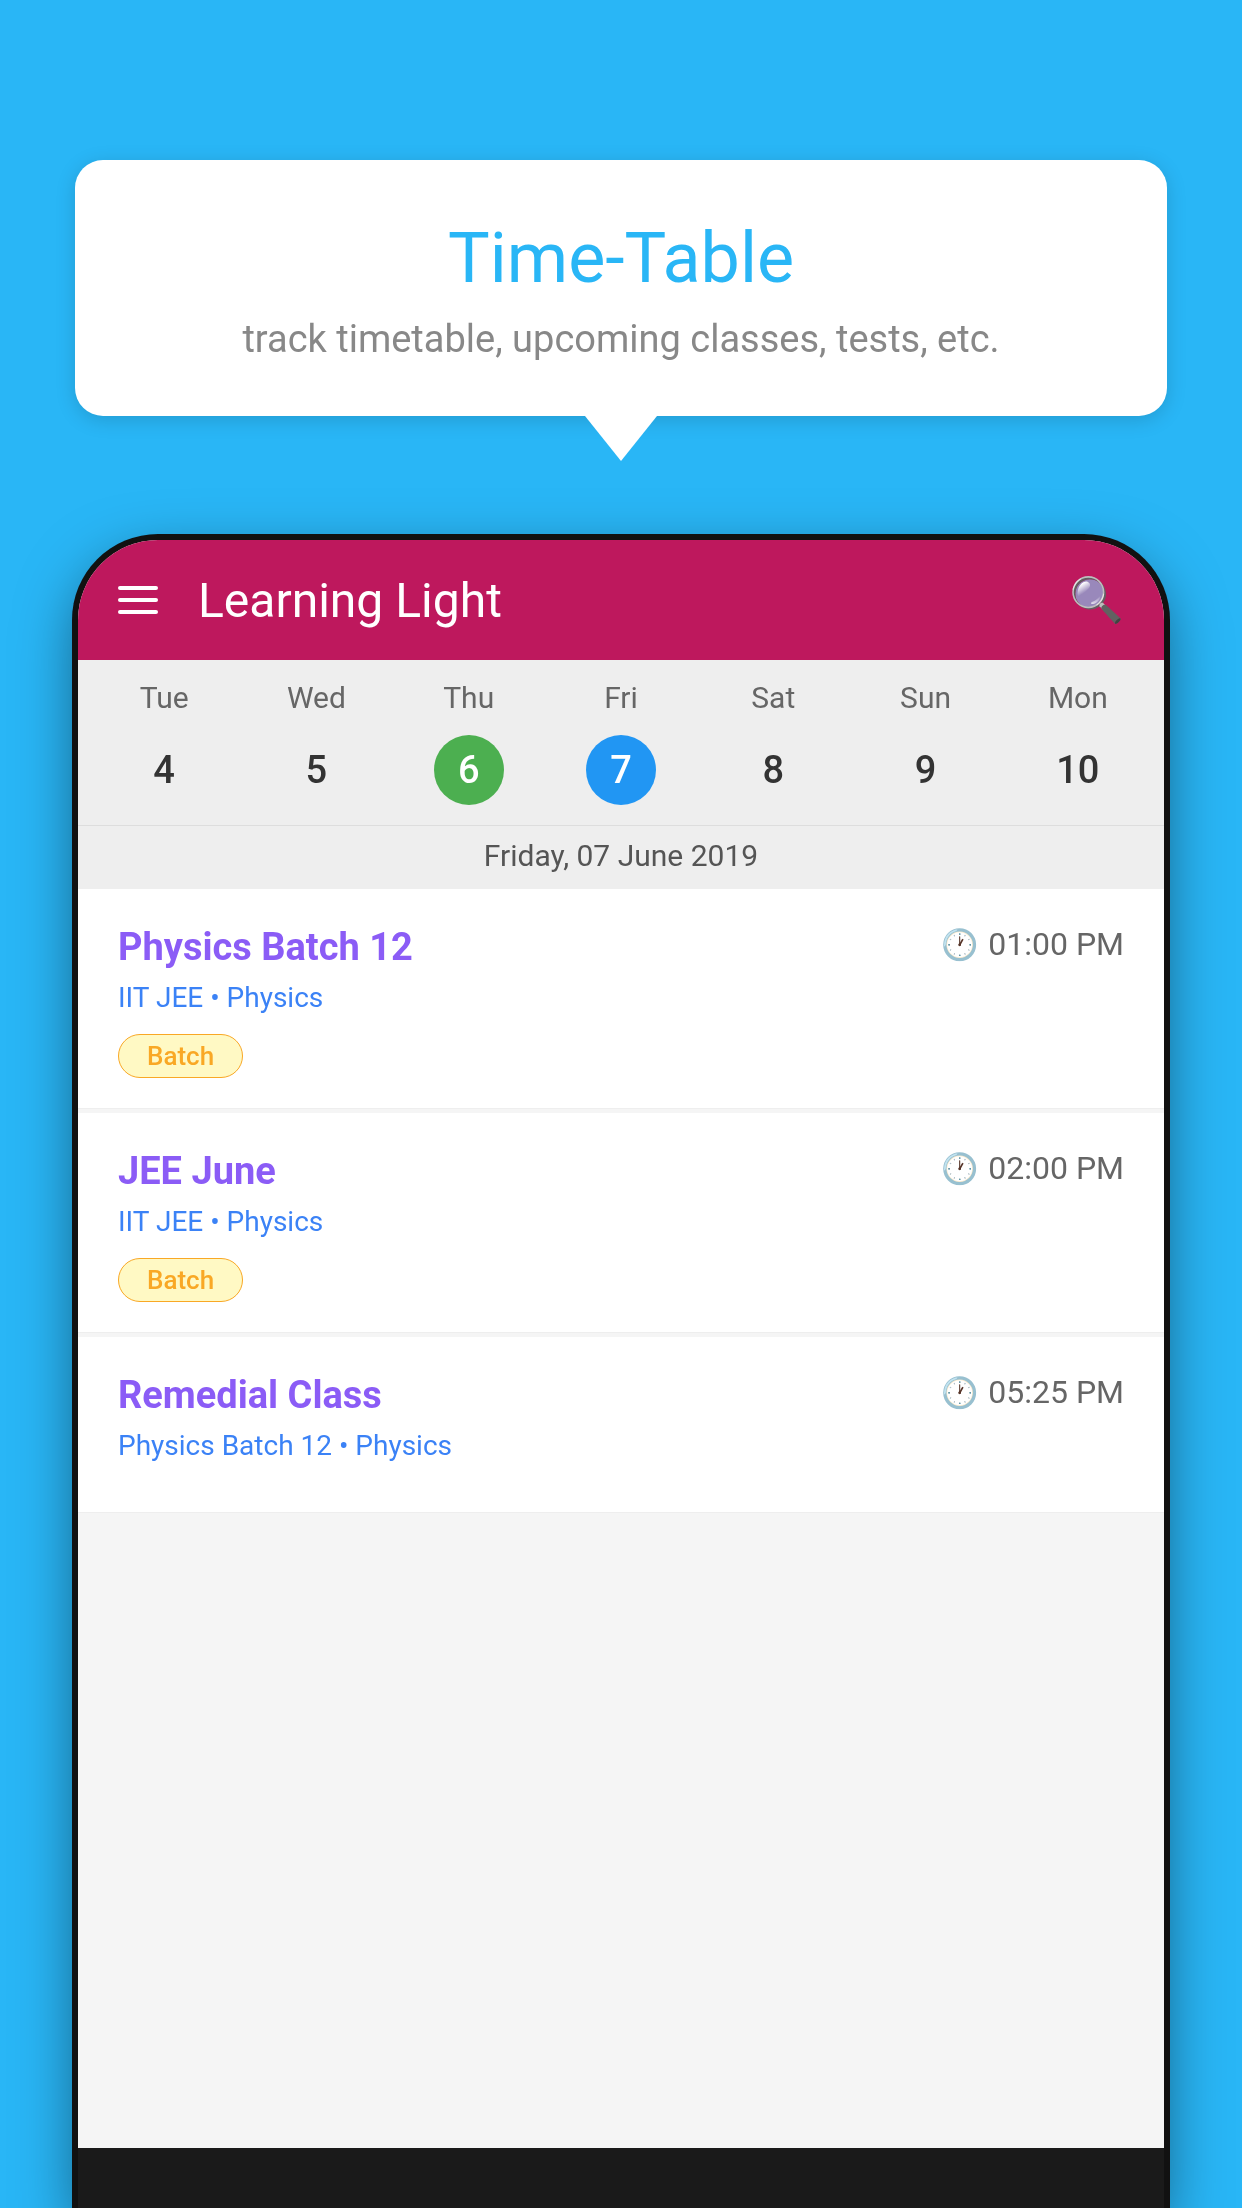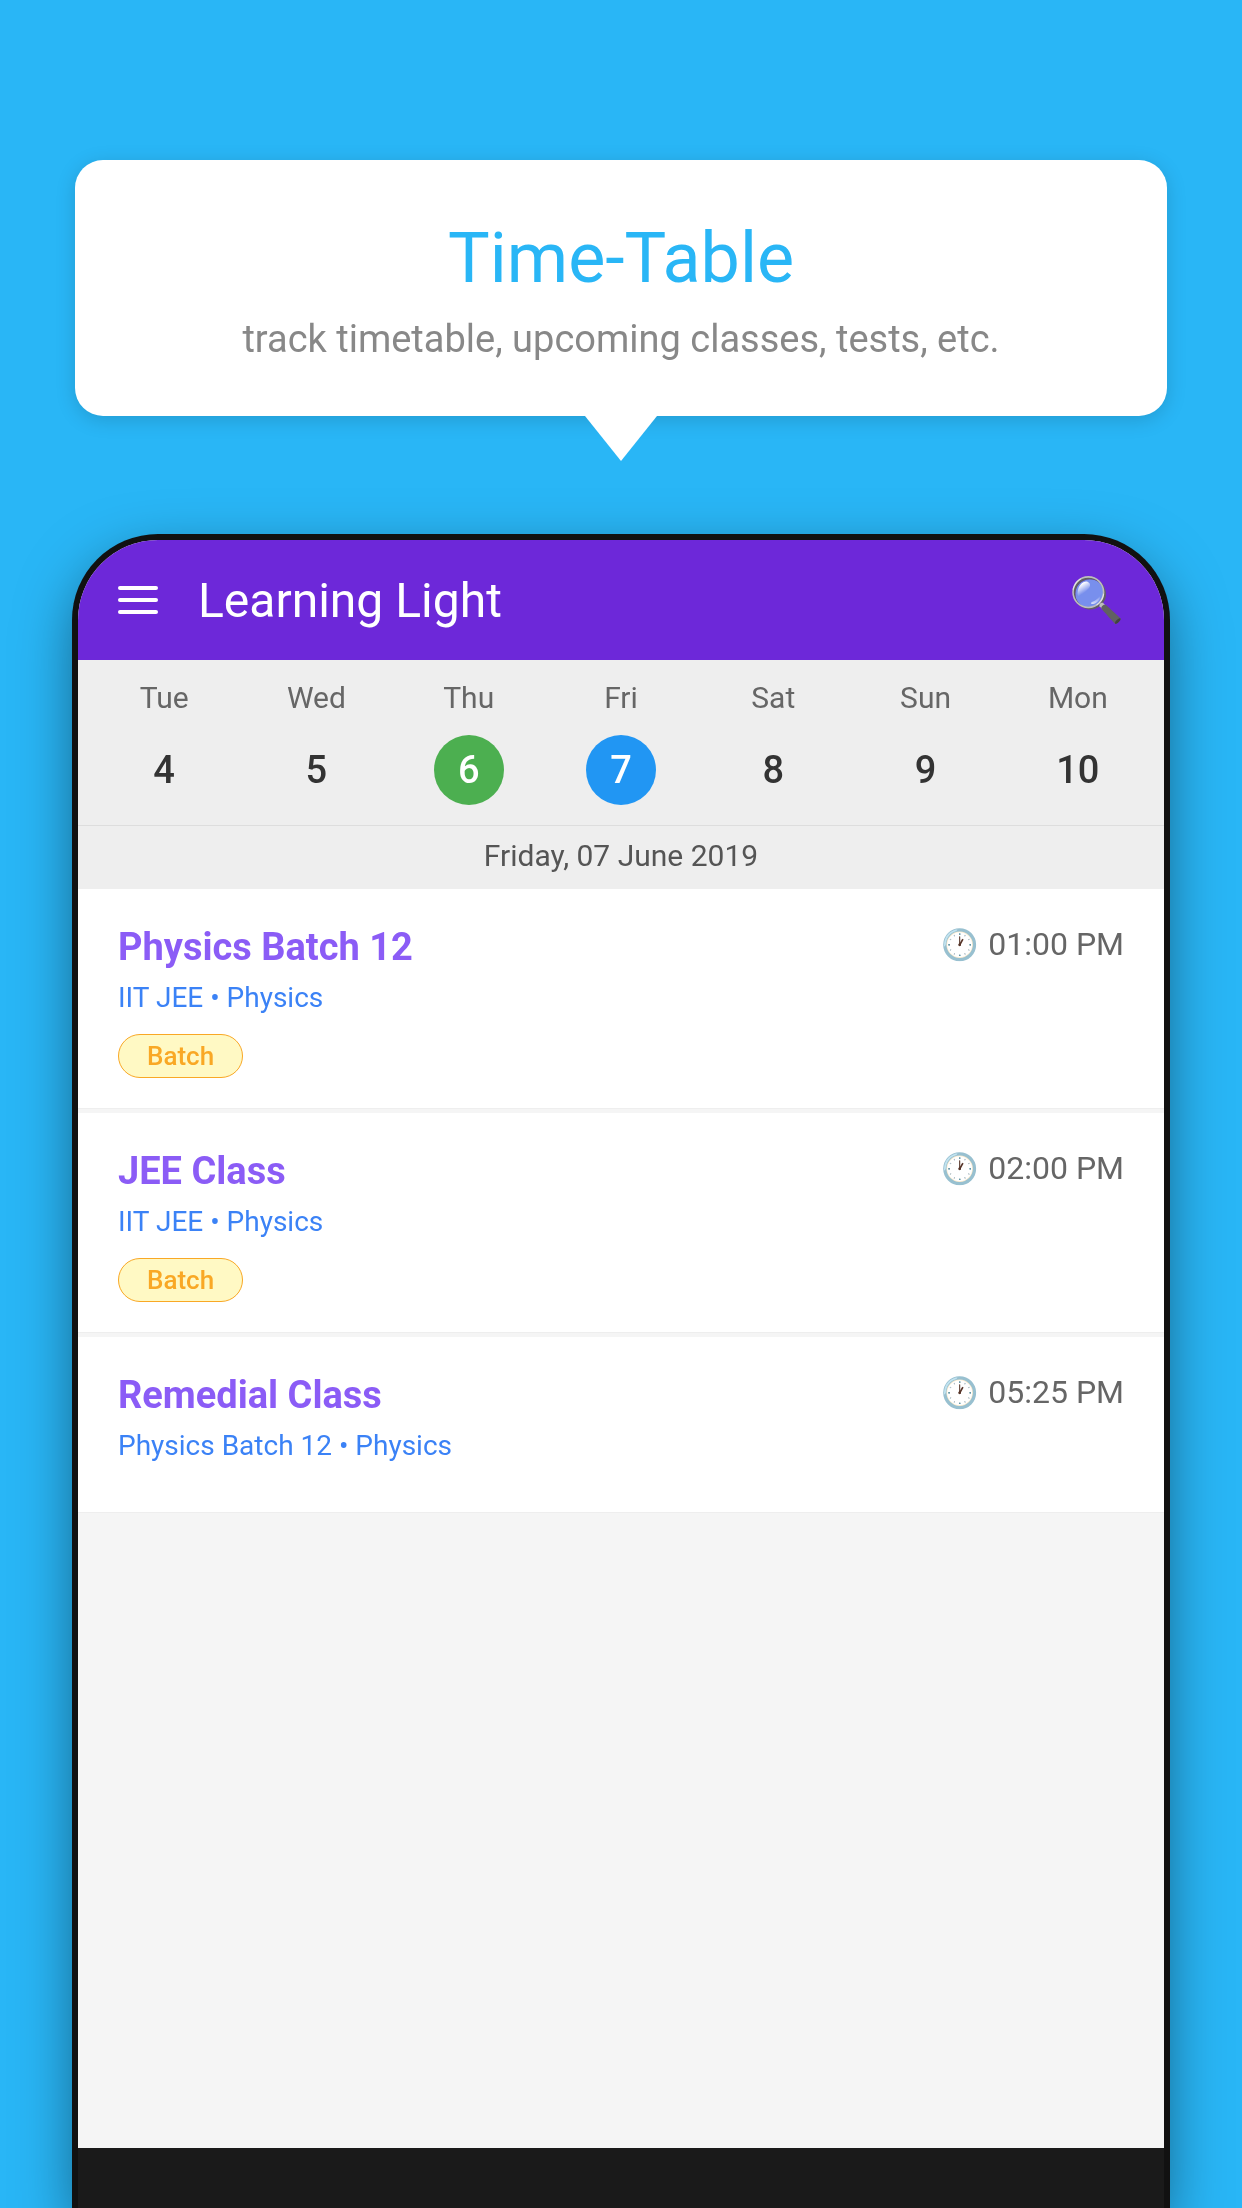--- a/index.html
+++ b/index.html
@@ -109,21 +109,21 @@
 
     
     .phone-screen {
       background: #f5f5f5;
       height: calc(100% - 60px);
       overflow: hidden;
     }
 
     
     .app-bar {
-      background: #6d28d9;
+      background: #be185d;
       height: 120px;
       display: flex;
       align-items: center;
       padding: 0 40px;
       gap: 40px;
     }
 
     .menu-icon {
       display: flex;
       flex-direction: column;
@@ -332,21 +332,21 @@
 
     <div class="schedule-list" id="schedule-list">
         <div class="schedule-item"><div class="item-header">
             <div class="item-title">Physics Batch 12</div>
             <div class="item-time">
               <span class="clock-icon">🕐</span>
               <span>01:00 PM</span>
             </div>
           </div><div class="item-meta">IIT JEE • Physics</div><span class="batch-tag">Batch</span></div>
         <div class="schedule-item"><div class="item-header">
-            <div class="item-title">JEE Class</div>
+            <div class="item-title">JEE June</div>
             <div class="item-time">
               <span class="clock-icon">🕐</span>
               <span>02:00 PM</span>
             </div>
           </div><div class="item-meta">IIT JEE • Physics</div><span class="batch-tag">Batch</span></div>
         <div class="schedule-item">
           <div class="item-header">
             <div class="item-title">Remedial Class</div>
             <div class="item-time">
               <span class="clock-icon">🕐</span>

